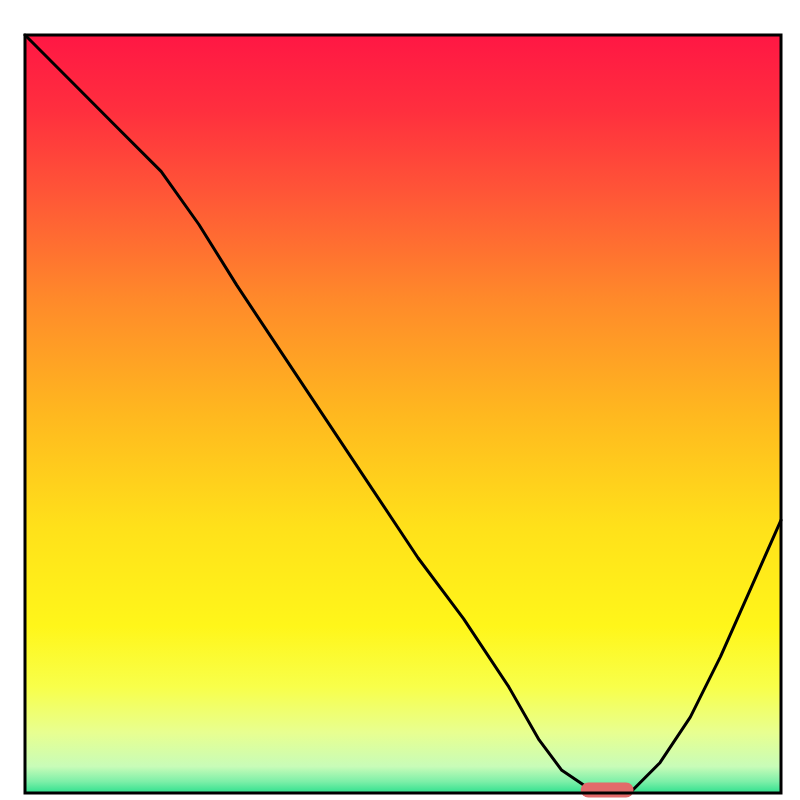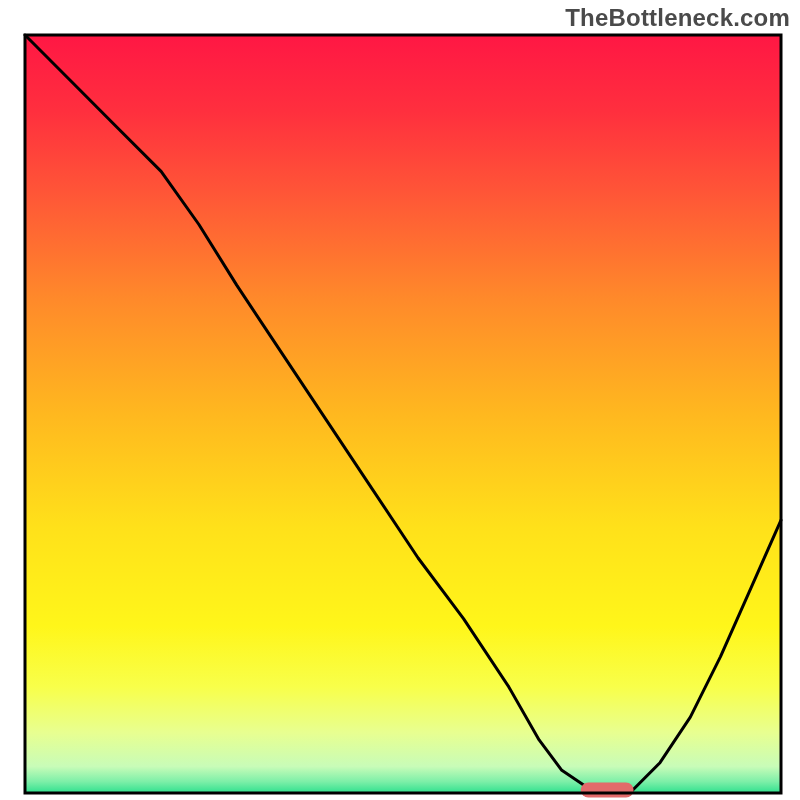--- a/index.html
+++ b/index.html
@@ -26,21 +26,20 @@
     letter-spacing: 0.2px;
   }
   svg {
     display: block;
   }
 </style>
 </head>
 <body>
 
 <div class="frame">
-  <div class="watermark">TheBottleneck.com</div>
 
   <svg id="chart-svg" width="800" height="800" viewBox="0 0 800 800">
     <defs>
       <linearGradient id="bg-grad" x1="0" y1="0" x2="0" y2="1">
           <stop offset="0.00%" stop-color="#ff1744"></stop>
           <stop offset="10.00%" stop-color="#ff2f3e"></stop>
           <stop offset="22.00%" stop-color="#ff5a36"></stop>
           <stop offset="35.00%" stop-color="#ff8a2a"></stop>
           <stop offset="50.00%" stop-color="#ffb81f"></stop>
           <stop offset="65.00%" stop-color="#ffe11a"></stop>

